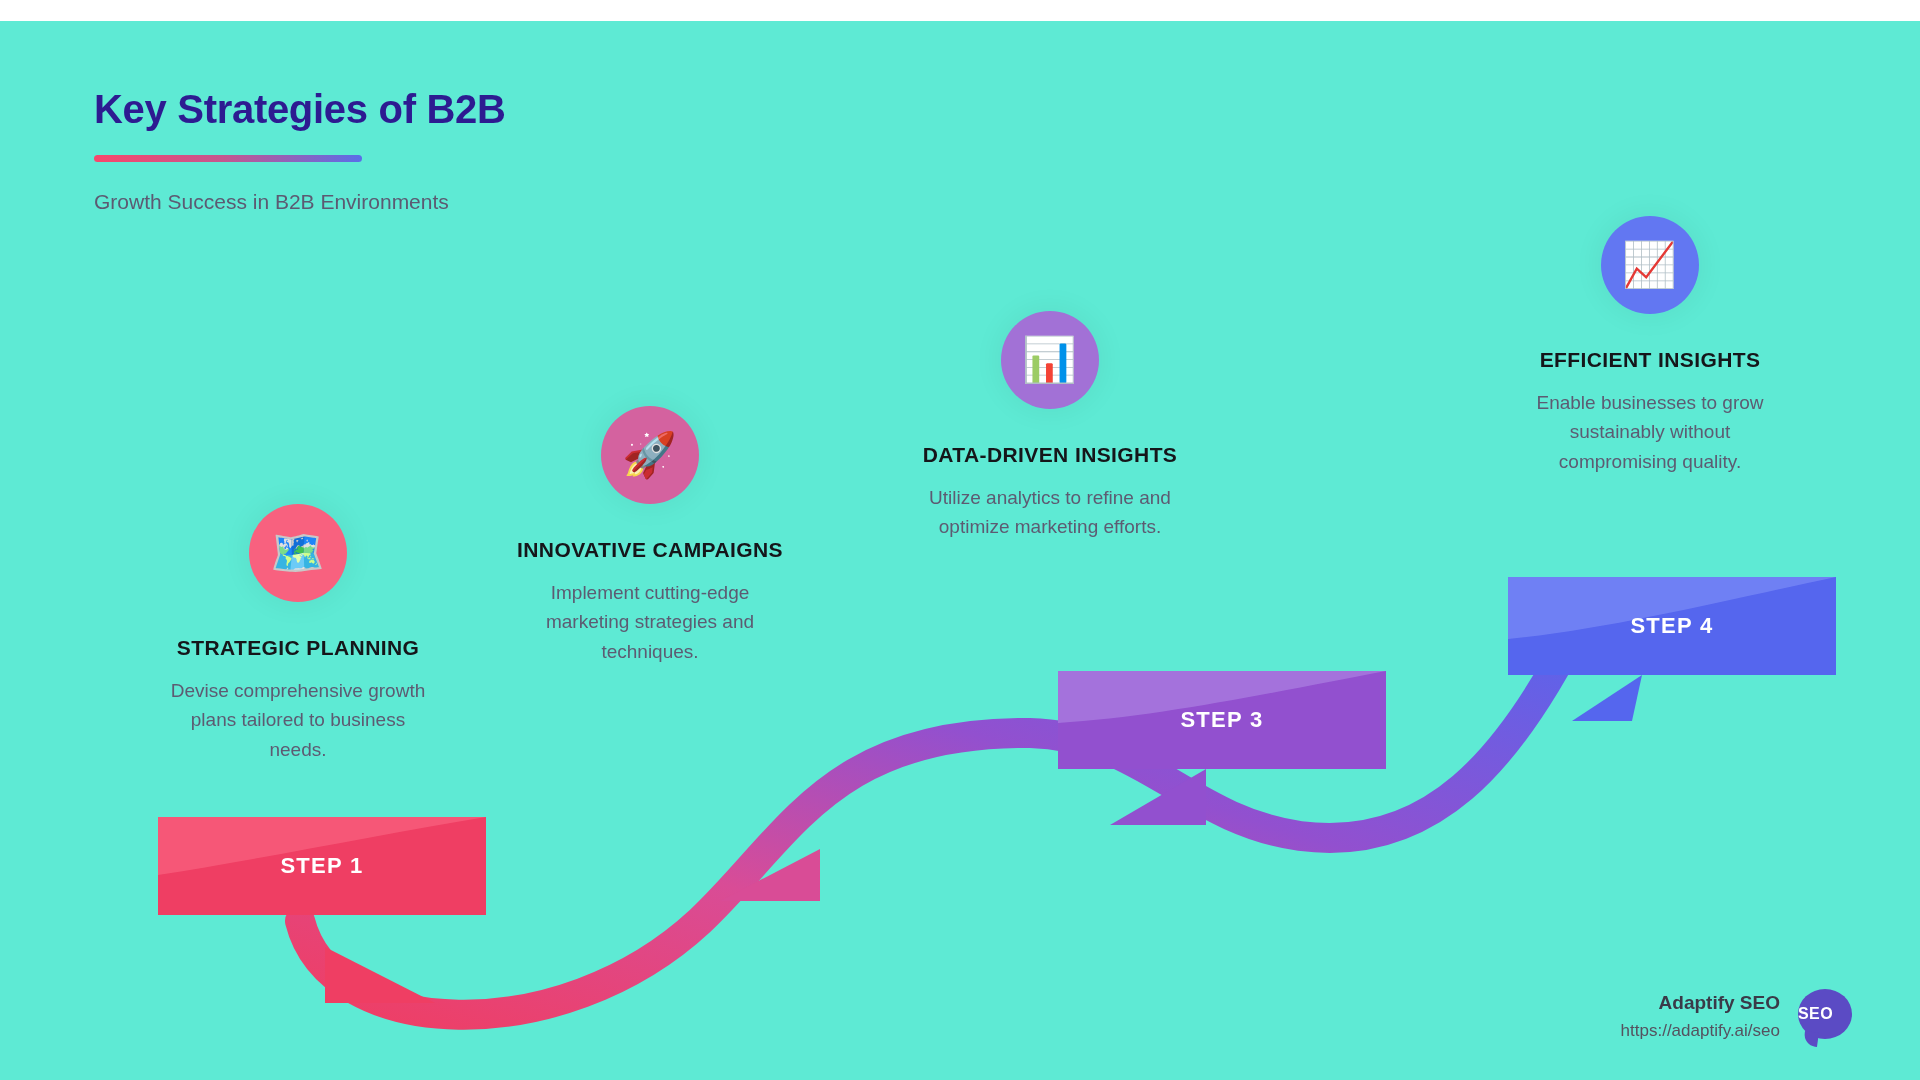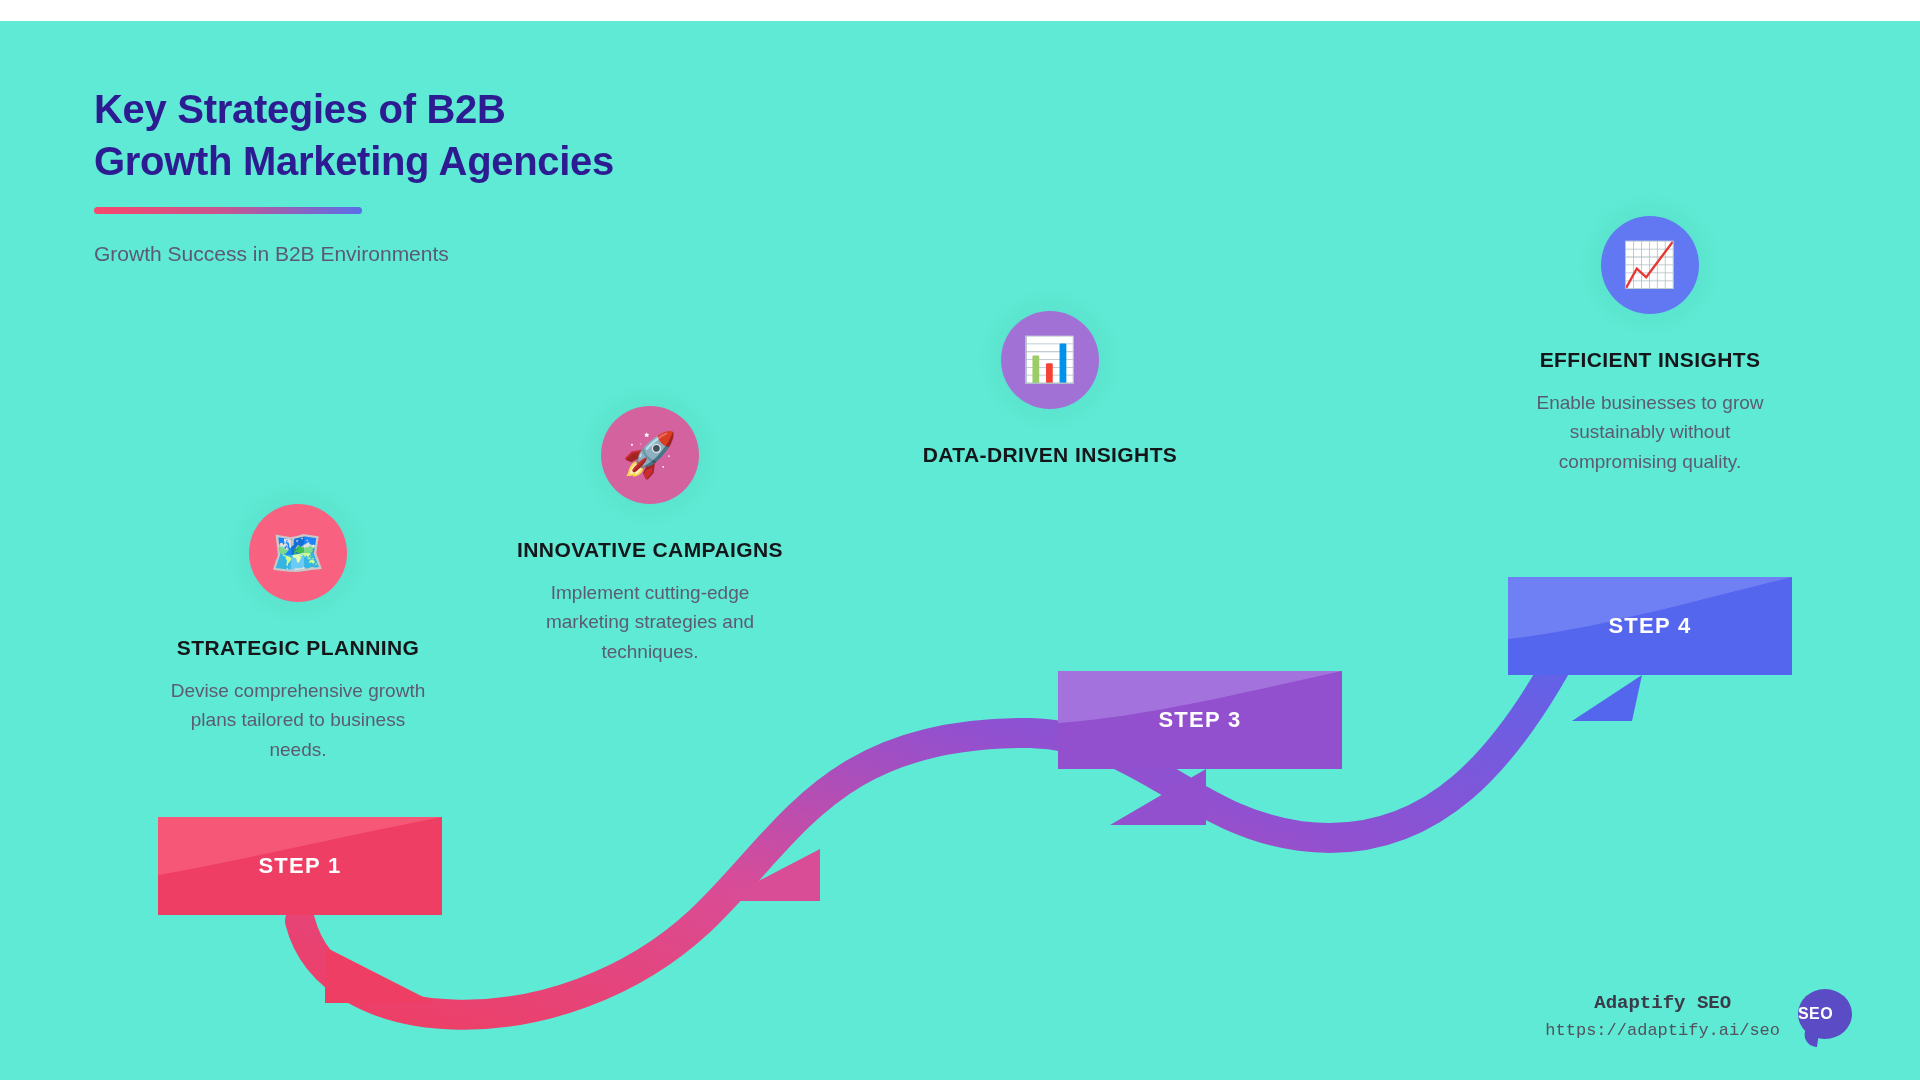--- a/index.html
+++ b/index.html
@@ -44,36 +44,36 @@
     letter-spacing:0.4px; white-space:nowrap;
   }
   .step-desc {
     margin-top:16px; font-size:19px; color:#5d5b72; line-height:1.55;
     padding:0 36px;
     text-align:center;
   }
 
   
   .step-box {
-    position:absolute; width:284px; height:98px;
+    position:absolute; width:328px; height:98px;
     display:flex; align-items:center; justify-content:center;
     overflow:hidden;
   }
   .step-box .wave {
     position:absolute; inset:0; overflow:hidden;
   }
   .step-box .wave svg { position:absolute; left:0; top:0; width:100%; height:100%; }
   .step-box .label {
     position:relative; z-index:2;
     color:#ffffff; font-size:22px; font-weight:bold; letter-spacing:1.3px;
   }
 
   
   .footer { position:absolute; right:68px; bottom:58px; display:flex; align-items:center; gap:18px; }
-  .footer-text { text-align:center;font-family:Liberation Mono, monospace; }
+  .footer-text { text-align:right; }
   .brand-name { font-size:19px; font-weight:bold; color:#3a3a48; line-height:1.5; }
   .brand-url  { font-size:17px; color:#55525f; line-height:1.5; }
   .logo-mark {
     position:relative; width:54px; height:54px;
   }
   .logo-mark .bubble {
     width:54px; height:50px; border-radius:50%;
     background:#5b4bc4; display:flex; align-items:center; 
   }
   .logo-mark .bubble span {
@@ -86,21 +86,20 @@
     transform:rotate(8deg);
   }
 </style>
 </head>
 <body>
 
 <div id="stage">
 
   <div class="header">
     <div class="title-line">Key Strategies of B2B</div>
-    <div class="title-line">Growth Marketing Agencies</div>
     <div class="accent-bar"></div>
     <div class="subtitle">Growth Success in B2B Environments</div>
   </div>
 
   <svg id="ribbon" viewBox="0 0 1920 1080">
     <defs>
       <linearGradient id="ribbonGrad" x1="0" y1="1" x2="1" y2="0" gradientUnits="objectBoundingBox">
         <stop offset="0%" stop-color="#ef3e63"></stop>
         <stop offset="33%" stop-color="#d94c96"></stop>
         <stop offset="62%" stop-color="#9250cf"></stop>
@@ -142,20 +141,21 @@
   </div>
   <svg style="position:absolute; left:720px; top:828px; width:100px; height:52px;" viewBox="0 0 100 52">
     <path d="M100 0 L0 52 L100 52 Z" fill="#d94c96"></path>
   </svg>
 
   <div class="step" style="left:880px; top:290px;">
     <div class="icon-circle" style="background:#a271d6;">
       <span>📊</span>
     </div>
     <div class="step-title">DATA-DRIVEN INSIGHTS</div>
+    <div class="step-desc">Utilize analytics to refine and optimize marketing efforts.</div>
   </div>
   <div class="step-box" style="left:1058px; top:650px; background:#9250cf;">
     <div class="wave">
       <svg viewBox="0 0 284 98" preserveAspectRatio="none">
         <path d="M0 52 C 90 46, 200 18, 284 0 L284 0 L0 0 Z" fill="#a97ee0" opacity="0.75"></path>
       </svg>
     </div>
     <span class="label">STEP 3</span>
   </div>
   <svg style="position:absolute; left:1110px; top:748px; width:96px; height:56px;" viewBox="0 0 96 56">

